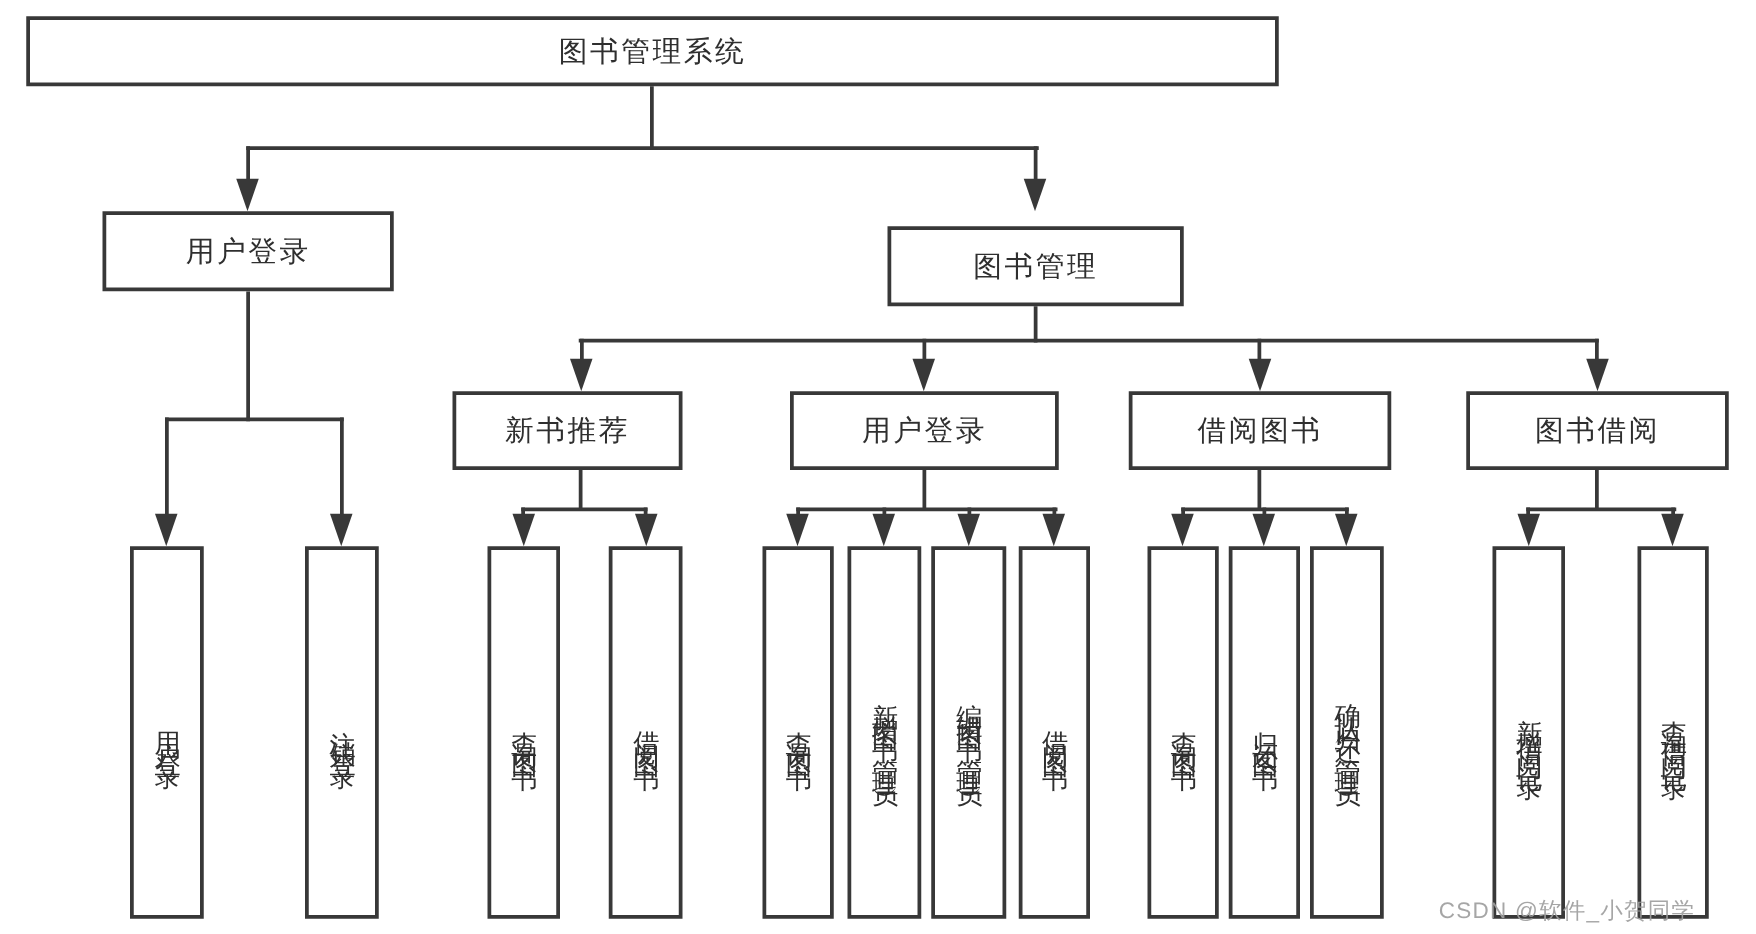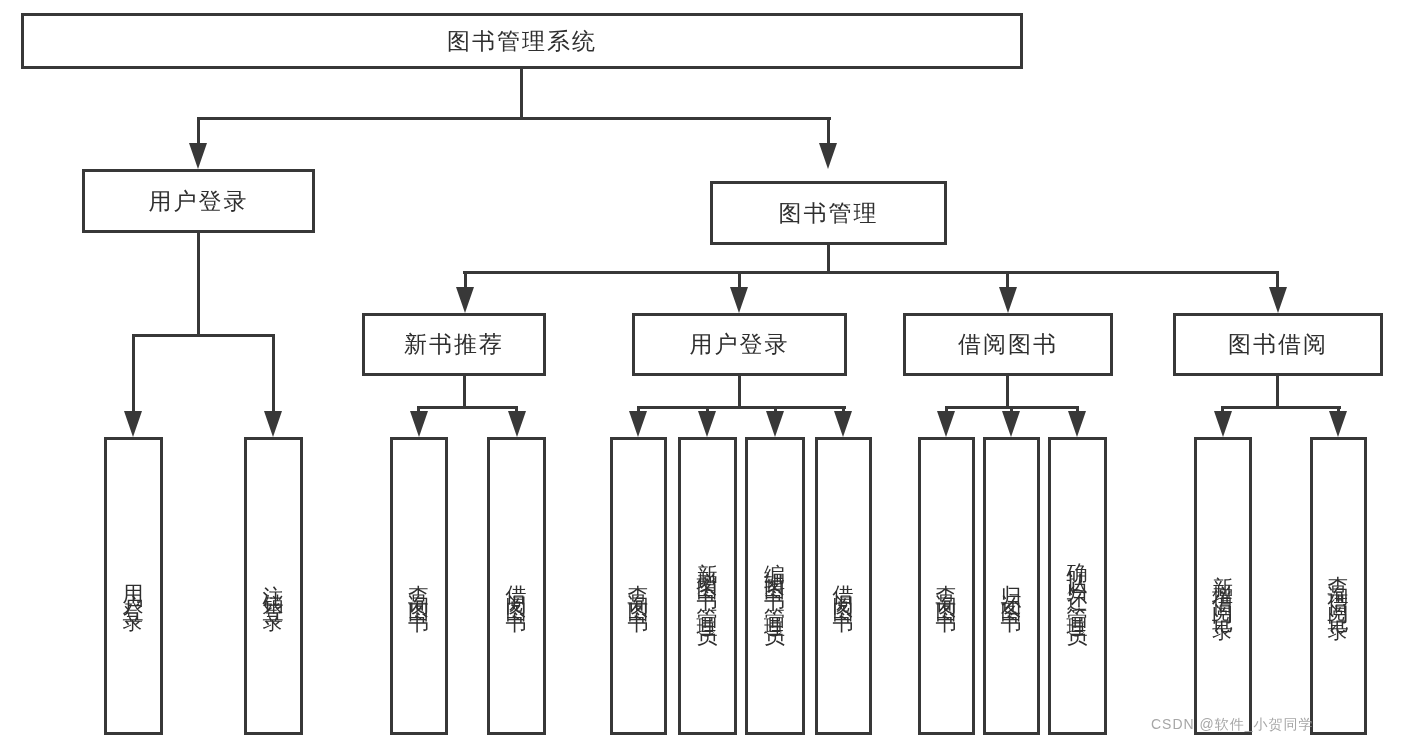--- a/index.html
+++ b/index.html
@@ -30,21 +30,21 @@
   .hline { height: 3px; }
   .vline { width: 3px; }
   .arrowhead {
     position: absolute; width: 0; height: 0; z-index: 1;
     border-left: 9px solid transparent;
     border-right: 9px solid transparent;
     border-top: 26px solid #383838;
   }
   .watermark {
     position: absolute; left: 1151px; top: 716px;
-    font-size: 14px; color: rgba(158,158,158,0.92);
+    font-size: 18px; color: rgba(158,158,158,0.92);
     letter-spacing: 1px; z-index: 5; white-space: nowrap;
   }
 </style>
 </head>
 <body>
 
 <div class="box" style="left:21px; top:13px; width:1002px; height:56px;">
   <span class="lbl root-lbl">图书管理系统</span>
 </div>
 

